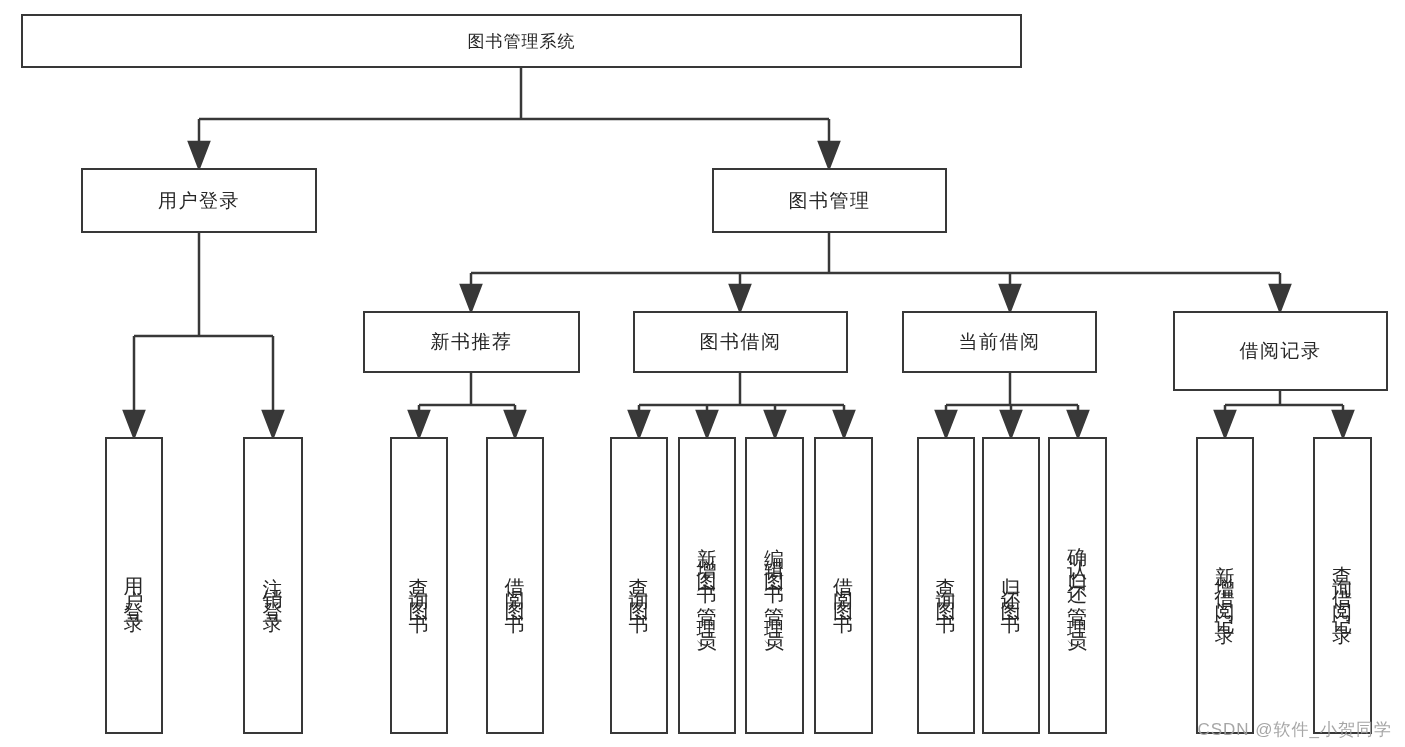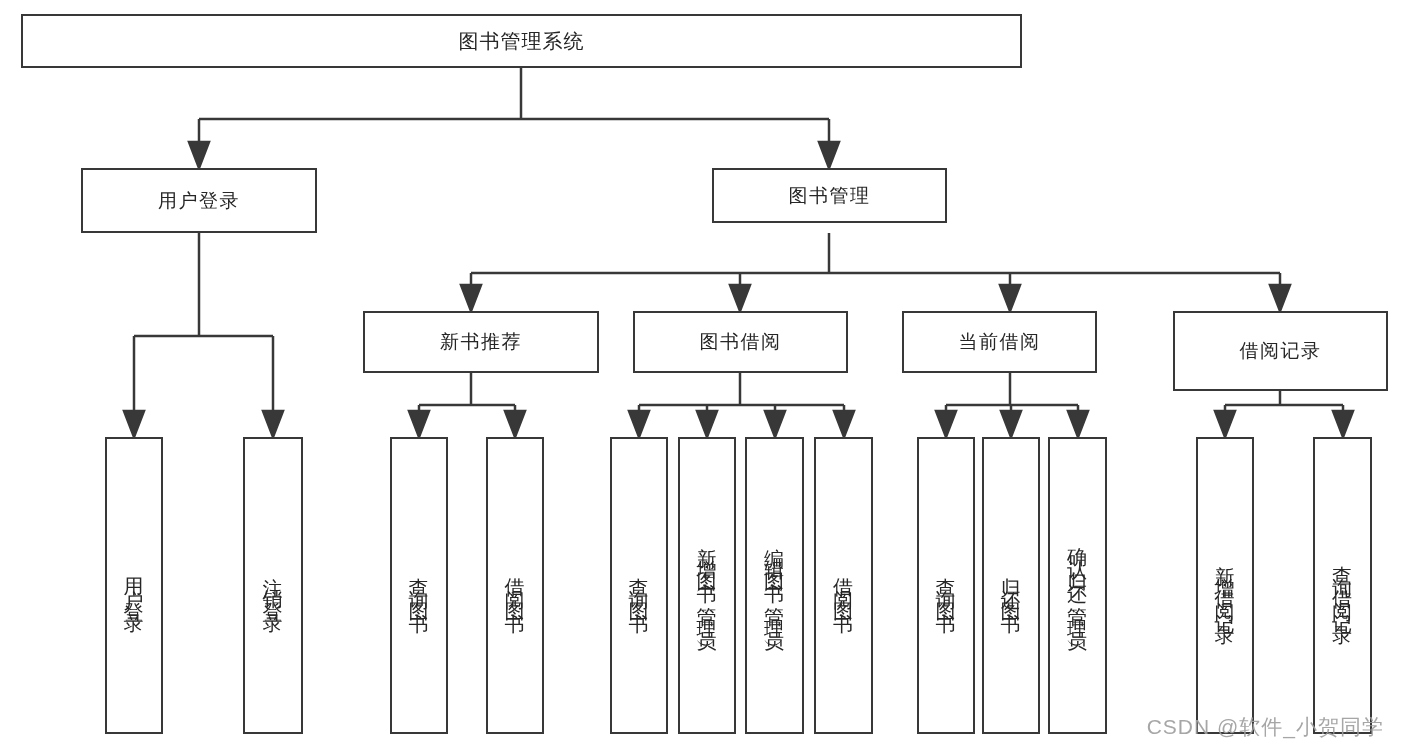--- a/index.html
+++ b/index.html
@@ -7,29 +7,29 @@
     position:relative; width:1405px; height:747px; background:#ffffff;
     font-family:"Liberation Sans", sans-serif; overflow:hidden;
   }
   .connector-layer { position:absolute; left:0; top:0; z-index:1; }
   .box {
     position:absolute; background:#ffffff; border:2.5px solid #383838;
     box-sizing:border-box; display:flex; align-items:center; justify-content:center;
     color:#262626; z-index:2;
   }
   .hbox { font-size:19px; letter-spacing:1.5px; }
-  .root-box { font-size:20px; letter-spacing:1px; }
+  .root-box { font-size:17px; letter-spacing:1px; }
   .vbox { top:437px; height:297px; width:58px; }
   .vtext {
     writing-mode:vertical-rl; text-orientation:mixed;
     font-size:20px; letter-spacing:12px; line-height:1; white-space:nowrap;
   }
   .watermark {
-    position:absolute; right:21px; bottom:6px; z-index:3;
-    font-size:21px; color:rgba(158,158,158,0.92); letter-spacing:1px;
+    position:absolute; right:13px; bottom:6px; z-index:3;
+    font-size:17px; color:rgba(158,158,158,0.92); letter-spacing:1px;
   }
 </style>
 </head>
 <body>
 
 <div class="canvas">
 
   <svg class="connector-layer" width="1405" height="747" viewBox="0 0 1405 747">
     <g stroke="#383838" stroke-width="2.5" fill="#383838">
 
@@ -94,25 +94,25 @@
     </g>
   </svg>
 
   <div class="box hbox root-box" style="left:21px; top:14px; width:1001px; height:54px;">
     <span>图书管理系统</span>
   </div>
 
   <div class="box hbox" style="left:81px; top:168px; width:236px; height:65px;">
     <span>用户登录</span>
   </div>
-  <div class="box hbox" style="left:712px; top:168px; width:235px; height:55px;">
+  <div class="box hbox" style="left:712px; top:168px; width:235px; height:65px;">
     <span>图书管理</span>
   </div>
 
-  <div class="box hbox" style="left:363px; top:311px; width:236px; height:62px;">
+  <div class="box hbox" style="left:363px; top:311px; width:217px; height:62px;">
     <span>新书推荐</span>
   </div>
   <div class="box hbox" style="left:633px; top:311px; width:215px; height:62px;">
     <span>图书借阅</span>
   </div>
   <div class="box hbox" style="left:902px; top:311px; width:195px; height:62px;">
     <span>当前借阅</span>
   </div>
   <div class="box hbox" style="left:1173px; top:311px; width:215px; height:80px;">
     <span>借阅记录</span>

